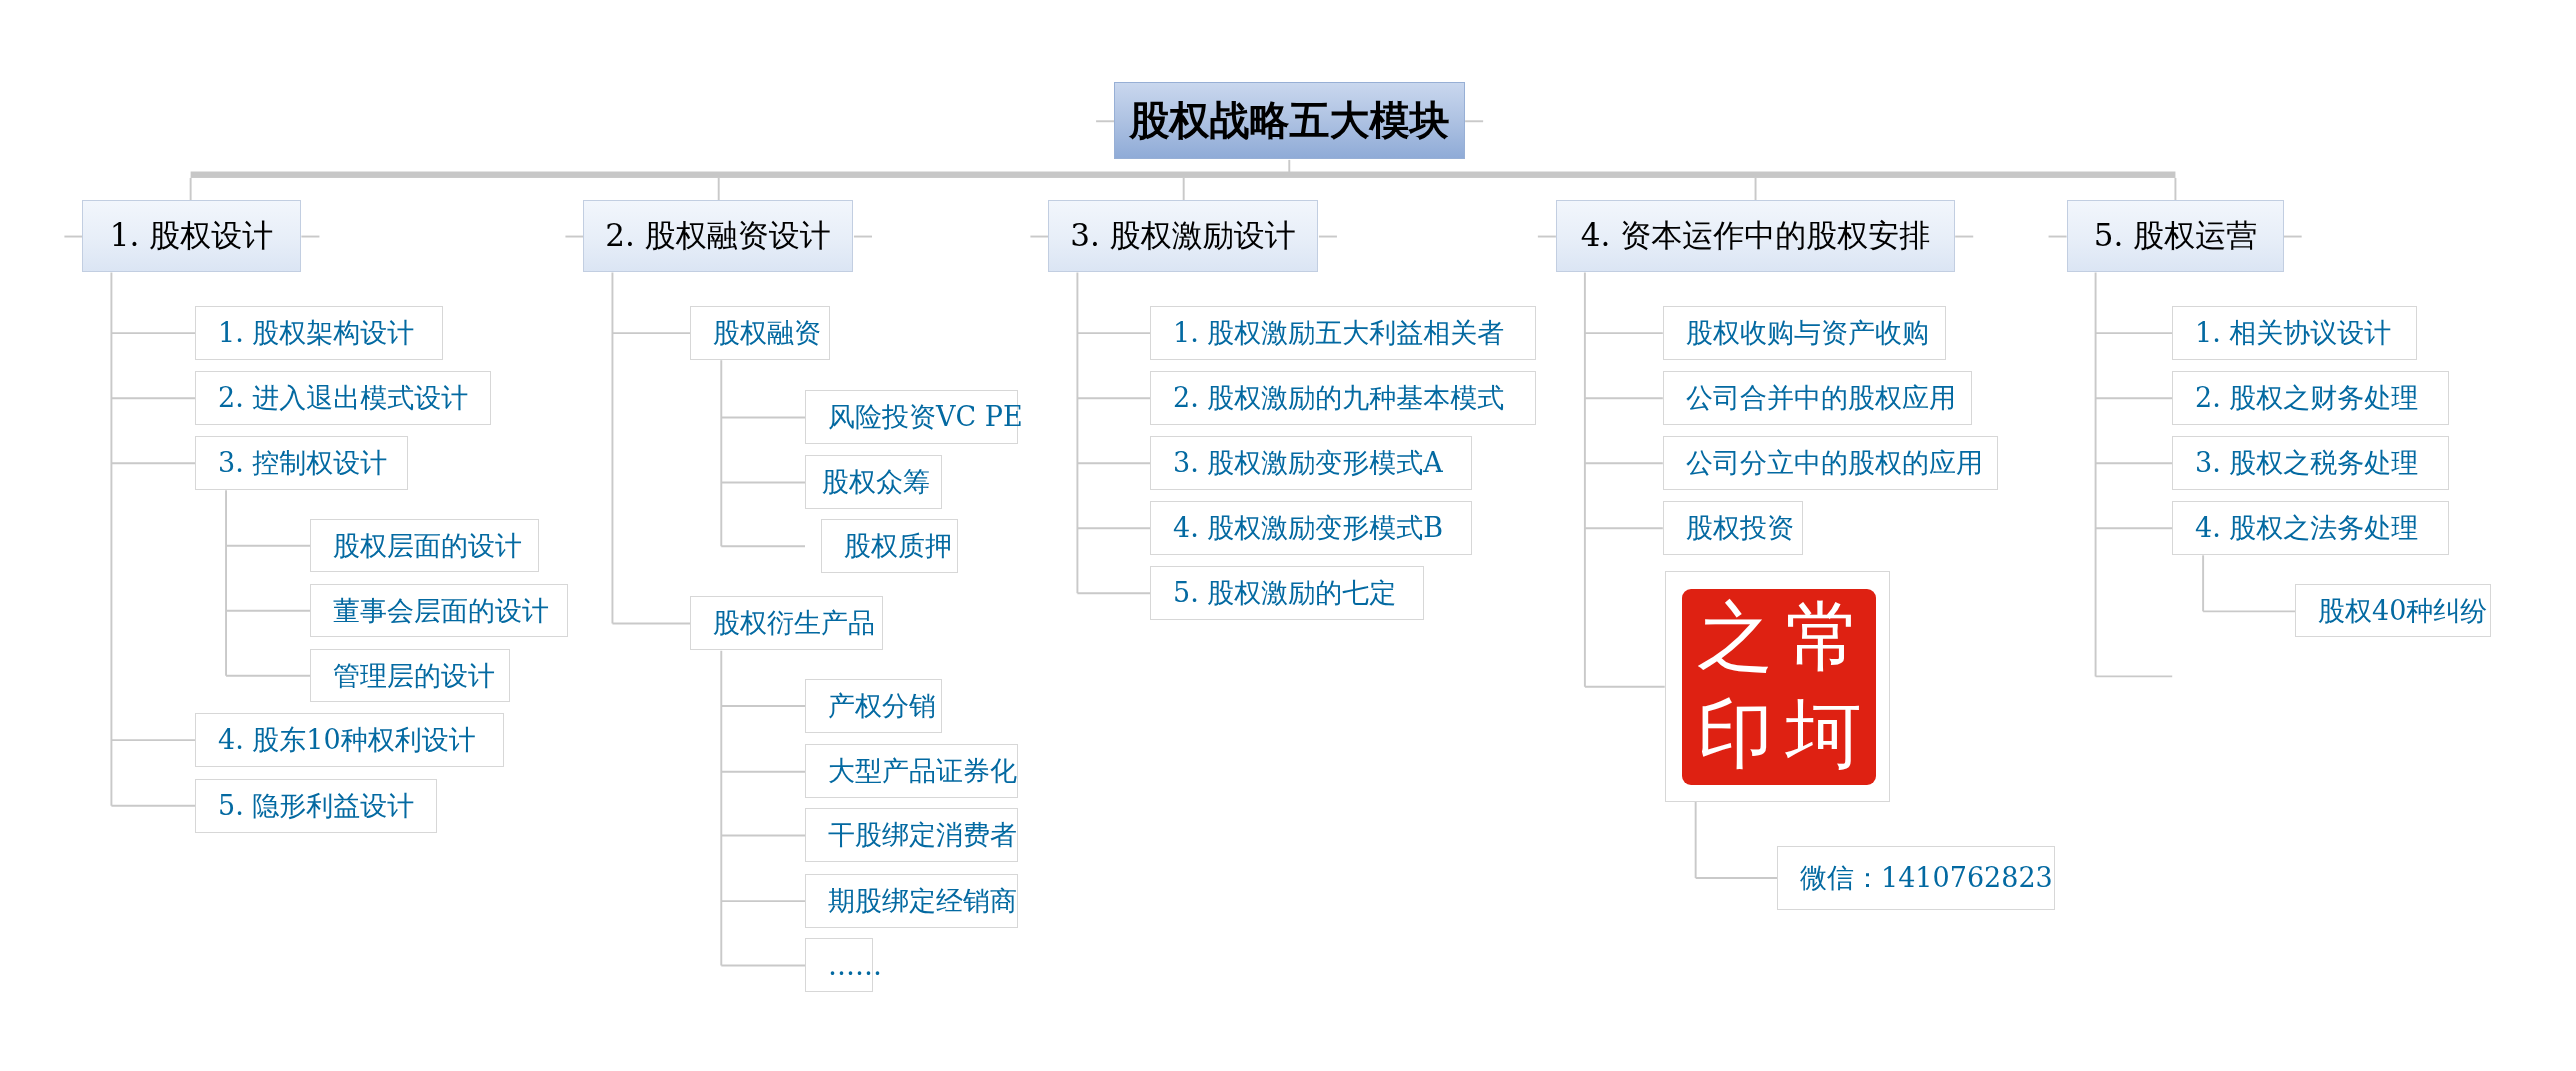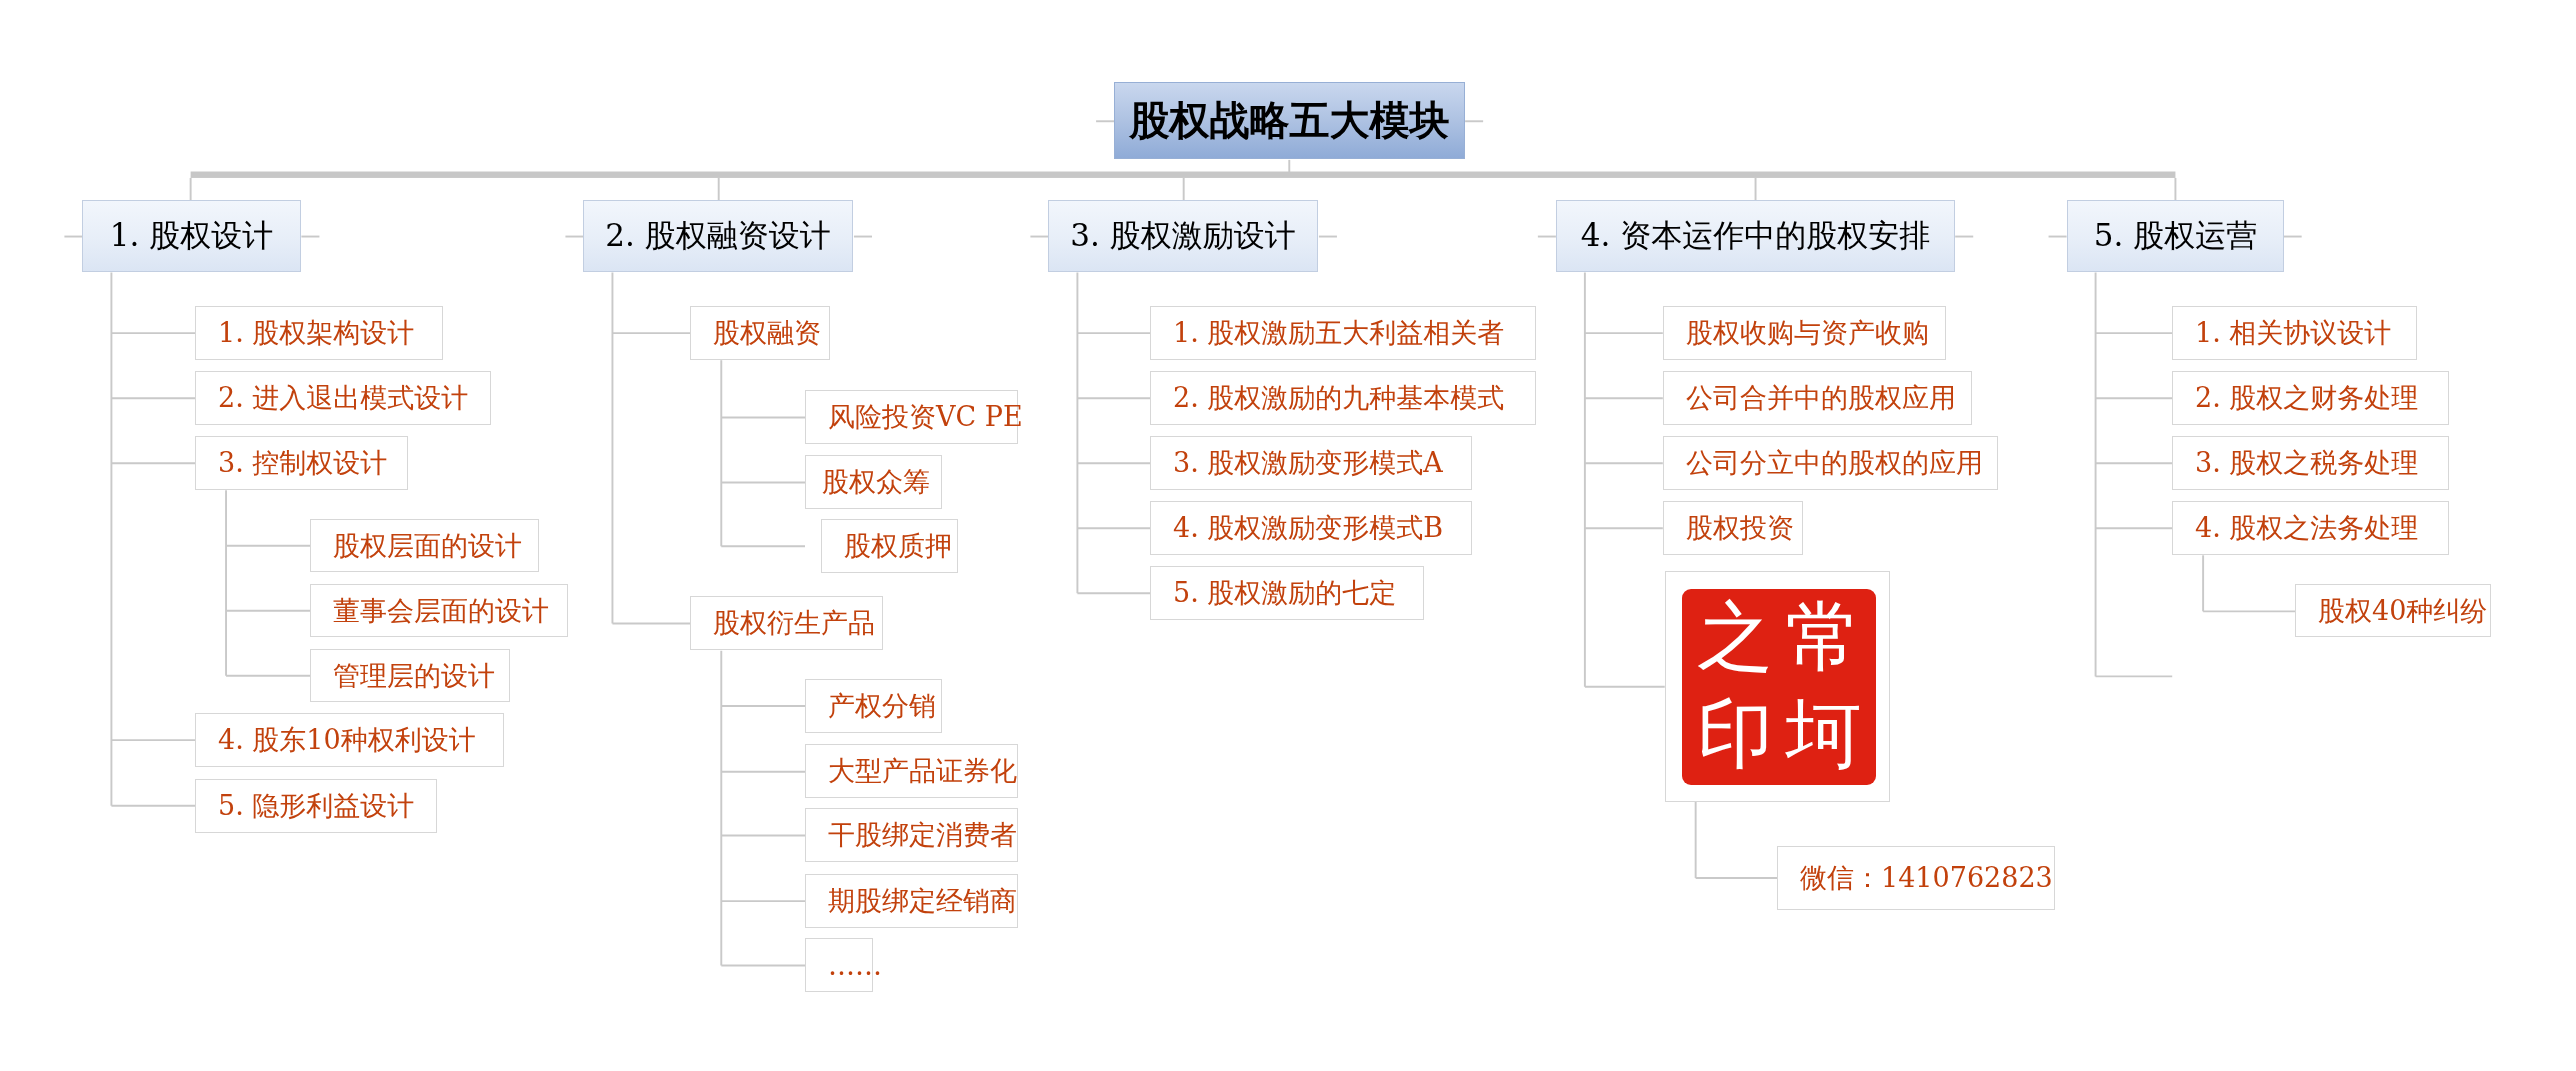--- a/index.html
+++ b/index.html
@@ -1,20 +1,20 @@
 <!DOCTYPE html>
 <html style="font-size:10.3px"><head>
 <meta charset="utf-8">
 <style>
   html,body{margin:0;padding:0;background:#ffffff;}
   #canvas{position:relative;width:2576px;height:1072px;background:#ffffff;overflow:hidden;
           font-family:"DejaVu Serif","Liberation Serif",serif;}
   #wires{position:absolute;left:0;top:0;width:2576px;height:1072px;}
   .node{position:absolute;box-sizing:border-box;background:#ffffff;border:1.3px solid #d7d7d7;
-        display:flex;align-items:center;padding-left:22px;font-size:27px;color:#c2410c;
+        display:flex;align-items:center;padding-left:22px;font-size:27px;color:#0369a1;
         white-space:nowrap;}
   .branch{position:absolute;box-sizing:border-box;border:1.3px solid #c2cee1;
           background:linear-gradient(to bottom,#f2f6fc 0%,#e7eef8 55%,#dbe5f4 100%);
           display:flex;align-items:center;justify-content:center;font-size:31px;color:#000;
           white-space:nowrap;}
   .title-node{position:absolute;box-sizing:border-box;border:0.6px solid #97afd5;
           background:linear-gradient(to bottom,#c9d7ee 0%,#aec2e2 50%,#8fabd7 100%);
           display:flex;align-items:center;justify-content:center;
           font-size:40px;font-weight:bold;color:#000;white-space:nowrap;}
   .seal-box{position:absolute;box-sizing:border-box;background:#ffffff;border:1.3px solid #d7d7d7;}

